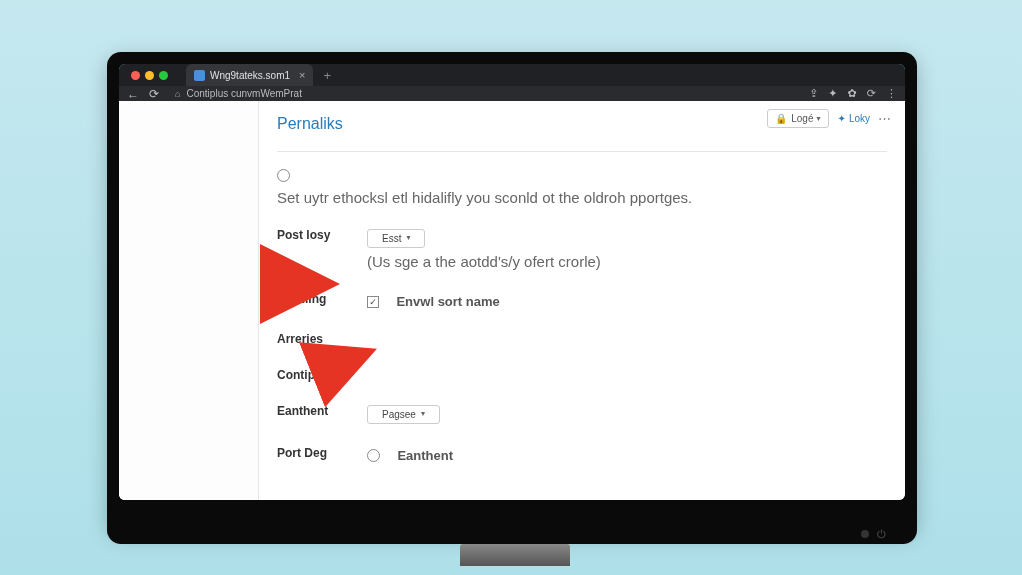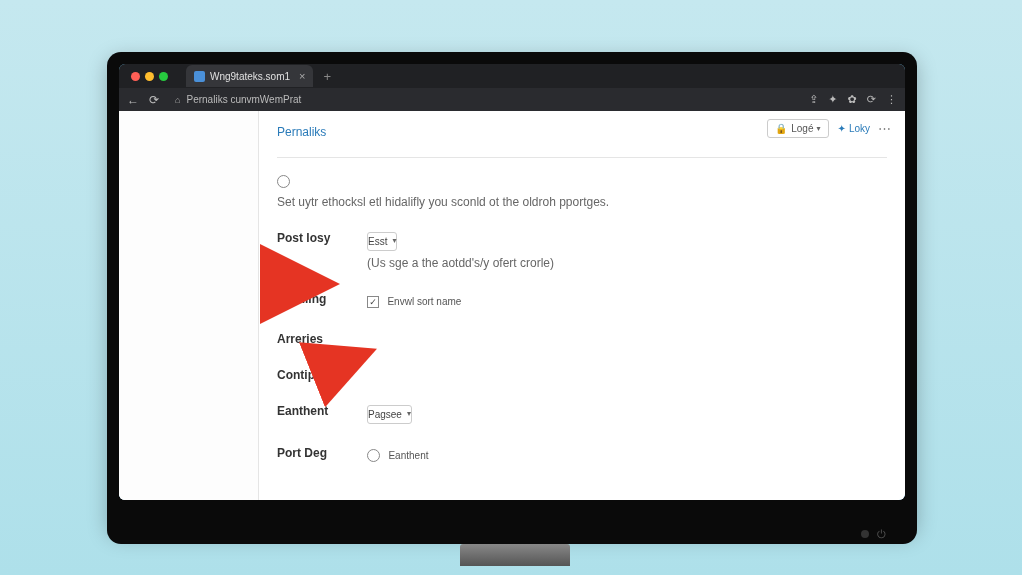--- a/index.html
+++ b/index.html
@@ -192,21 +192,21 @@
       align-items: center;
       gap: 3px;
     }
     .more-dots {
       color: #666;
       font-size: 13px;
       cursor: pointer;
     }
     .page-title {
       color: #2a7bb9;
-      font-size: 12px;
+      font-size: 16px;
       font-weight: 400;
       margin-bottom: 18px;
     }
     .divider {
       border-top: 1px solid #e5e5e5;
       margin-bottom: 14px;
     }
     .setting-row {
       display: flex;
       margin-bottom: 22px;
@@ -228,29 +228,29 @@
       height: 13px;
       border: 1.5px solid #888;
       border-radius: 50%;
       vertical-align: middle;
       cursor: pointer;
     }
     .radio-filled {
       background: radial-gradient(circle, #555 40%, transparent 42%);
     }
     .help-text {
-      font-size: 12px;
+      font-size: 15px;
       color: #666;
       margin-top: 5px;
     }
     .select-box {
       display: inline-flex;
       align-items: flex-start;
       border: 1px solid #ccc;
-      padding: 3px 0;
+      padding: 3px 14px;
       font-size: 10px;
       color: #444;
       border-radius: 3px;
       cursor: pointer;
       gap: 5px;
     }
     .caret {
       font-size: 8px;
       color: #666;
     }
@@ -260,24 +260,25 @@
       height: 12px;
       border: 1px solid #888;
       align-items: center;
       justify-content: center;
       font-size: 9px;
       color: #444;
       vertical-align: middle;
       cursor: pointer;
     }
     .inline-text {
-      font-size: 10px;
+      font-size: 13px;
       color: #555;
-      margin-left: 4px;
+      margin-left: 13px;
       vertical-align: middle;
+      font-weight: bold;
     }
     .arrow {
       position: absolute;
       pointer-events: none;
     }
     .arrow svg { overflow: visible; }
   </style>
 </head>
 <body>
 
@@ -294,21 +295,21 @@
         <span>Wng9tateks.som1</span>
         <span class="tab-close">×</span>
       </div>
       <span class="new-tab">+</span>
     </div>
     <div class="browser-toolbar">
       <span class="nav-btn">←</span>
       <span class="nav-btn">⟳</span>
       <div class="url-bar">
         <span class="url-lock">⌂</span>
-        <span>Pernaliks cunvmWemPrat</span>
+        <span>Contiplus cunvmWemPrat</span>
       </div>
       <div class="toolbar-right">
         <span class="toolbar-icon">⇪</span>
         <span class="toolbar-icon">✦</span>
         <span class="toolbar-icon">✿</span>
         <span class="toolbar-icon">⟳</span>
         <span class="toolbar-icon">⋮</span>
       </div>
     </div>
     <div class="content">

